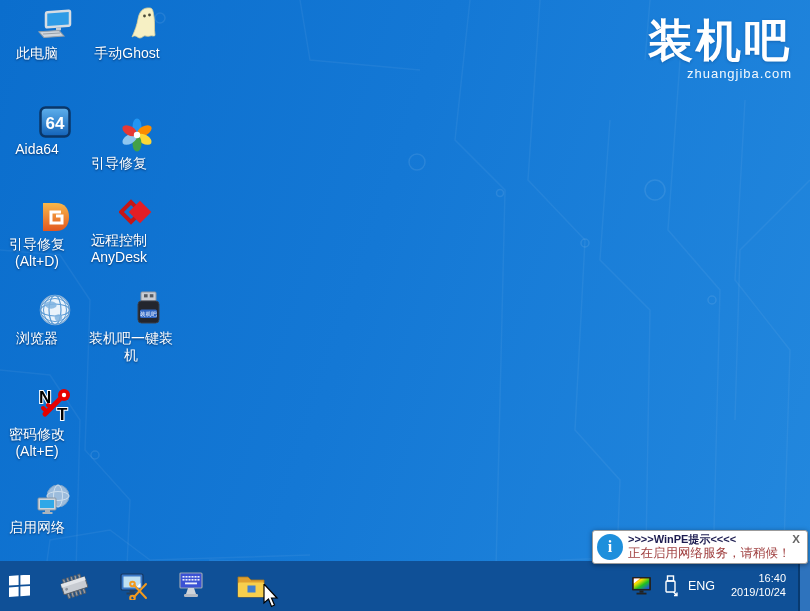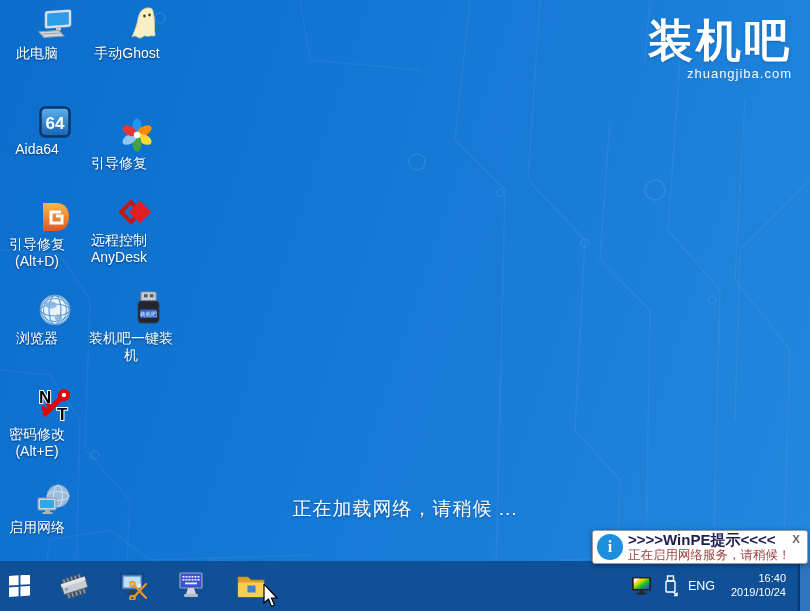--- a/index.html
+++ b/index.html
@@ -29,21 +29,21 @@
 
   
   .toast{position:absolute;left:592px;top:530px;width:216px;height:34px;background:#fff;
     border:1px solid #9b9b9b;border-radius:3px;box-shadow:0 1px 5px rgba(0,0,0,.4);
     display:flex;align-items:center;gap:5px;padding:2px 6px 2px 4px;box-sizing:border-box;z-index:6;}
   .info-circle{width:26px;height:26px;border-radius:50%;background:#1e8fdc;color:#fff;
     font-weight:bold;font-size:16px;display:flex;align-items:center;justify-content:center;
     font-family:"Liberation Serif","DejaVu Serif",serif;flex:0 0 26px;}
   .toast-body{flex:1;display:flex;flex-direction:column;line-height:1.15;}
   .toast-title-row{display:flex;justify-content:space-between;align-items:center;}
-  .toast-title{font-size:15px;font-weight:bold;color:#1c1c50;white-space:nowrap;}
+  .toast-title{font-size:11px;font-weight:bold;color:#1c1c50;white-space:nowrap;}
   .toast-close{font-size:11.5px;font-weight:bold;color:#666;cursor:pointer;padding:0 1px;}
   .toast-msg{font-size:12.5px;color:#a04040;white-space:nowrap;}
 
   
   .taskbar{position:absolute;left:0;bottom:0;width:810px;height:50px;background:#0f5097;z-index:4;}
   .tb-icon{position:absolute;top:50%;transform:translateY(-50%);display:flex;align-items:center;justify-content:center;}
   .tray-text{position:absolute;top:50%;transform:translateY(-50%);color:#fff;}
   .lang{left:688px;font-size:12.5px;}
   .clock{right:24px;text-align:right;font-size:11px;line-height:1.25;}
   .show-desktop{position:absolute;right:0;top:0;width:12px;height:100%;
@@ -253,21 +253,20 @@
         <rect x="7" y="18.5" width="17" height="8.5" rx="1.5" fill="#2f66c4"></rect>
         <text x="15.5" y="24.8" text-anchor="middle" font-size="5.6" fill="#fff">装机吧</text>
       </svg>
     </div>
     <div class="lbl">
       <span>装机吧一键装</span>
       <span>机</span>
     </div>
   </div>
 
-  <div class="loading">正在加载网络，请稍候 ...</div>
 
   <div class="toast">
     <div class="info-circle">i</div>
     <div class="toast-body">
       <div class="toast-title-row">
         <span class="toast-title">&gt;&gt;&gt;&gt;WinPE提示&lt;&lt;&lt;&lt;</span>
         <span class="toast-close">X</span>
       </div>
       <div class="toast-msg">正在启用网络服务，请稍候！</div>
     </div>

